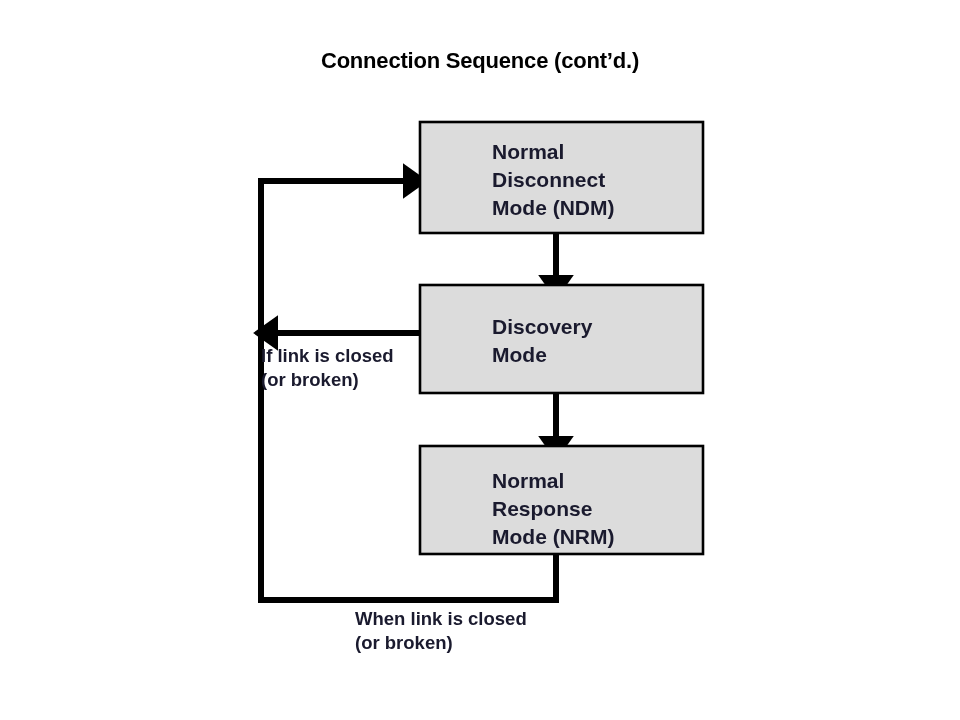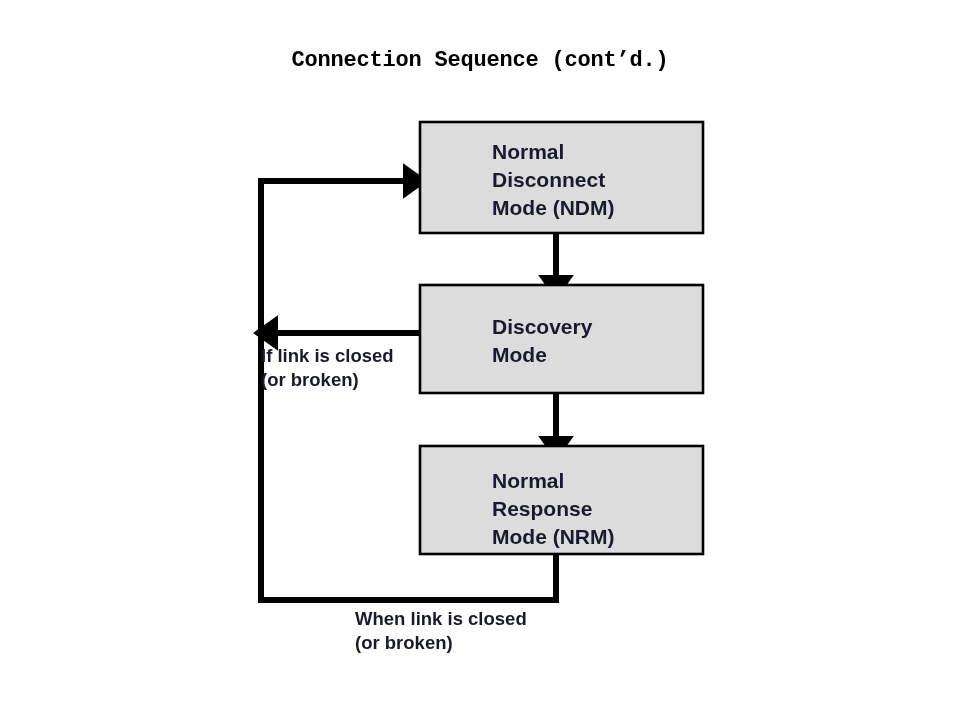--- a/index.html
+++ b/index.html
@@ -22,21 +22,20 @@
   #slide-title {
     position: absolute;
     left: 0;
     top: 48px;
     width: 960px;
     text-align: center;
     font-size: 22px;
     font-weight: bold;
     color: #000000;
     letter-spacing: -0.2px;
-    font-family: Liberation Mono, monospace;
   }
   #diagram {
     position: absolute;
     left: 0;
     top: 0;
     width: 960px;
     height: 720px;
   }
   .node-box-fill {
     fill: #dcdcdc;

